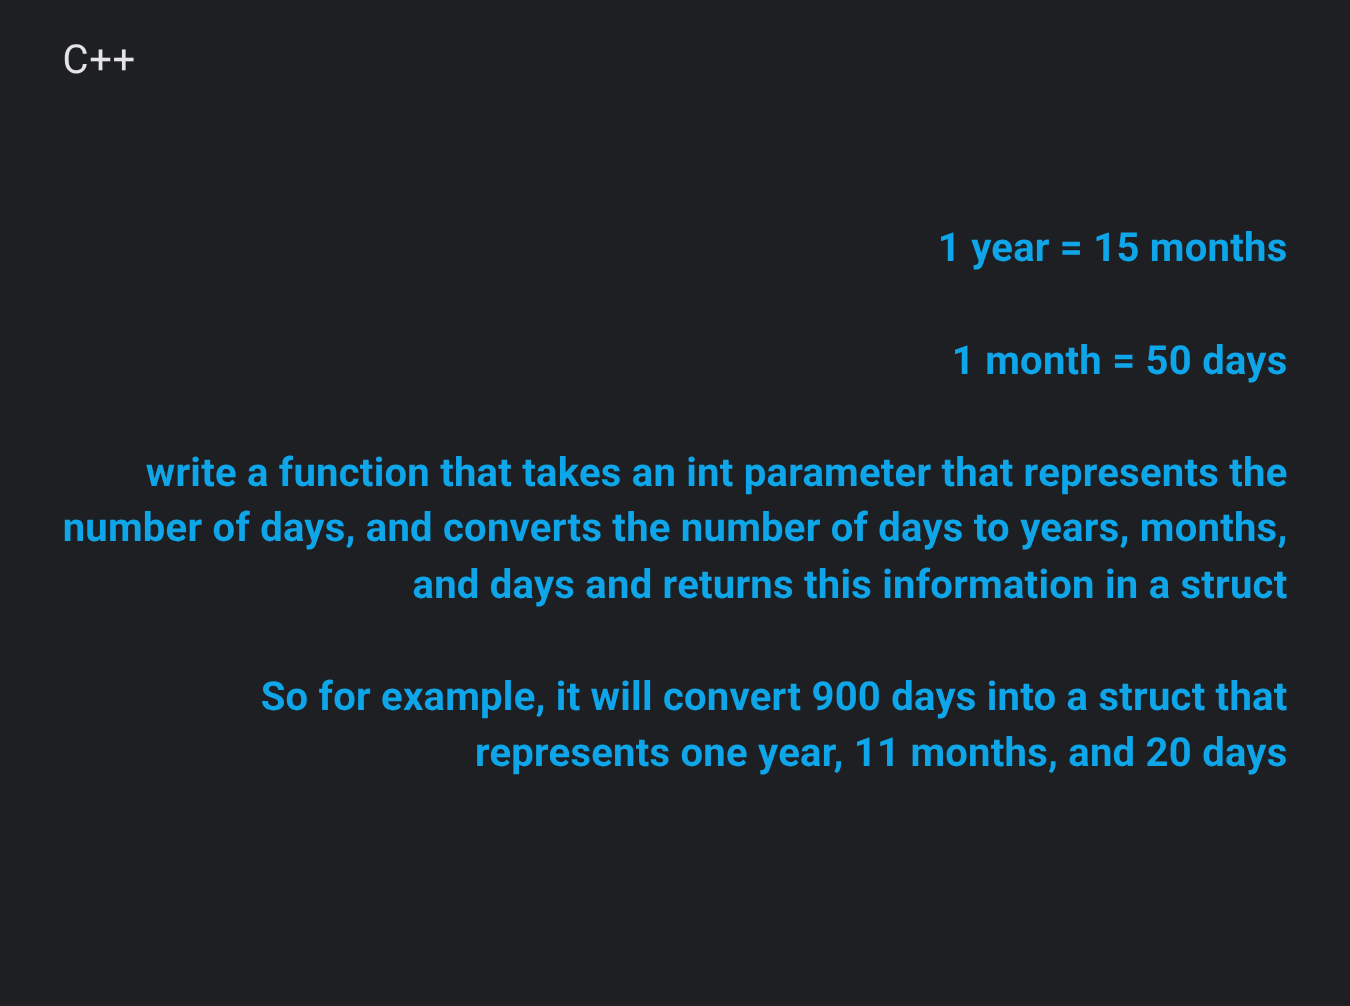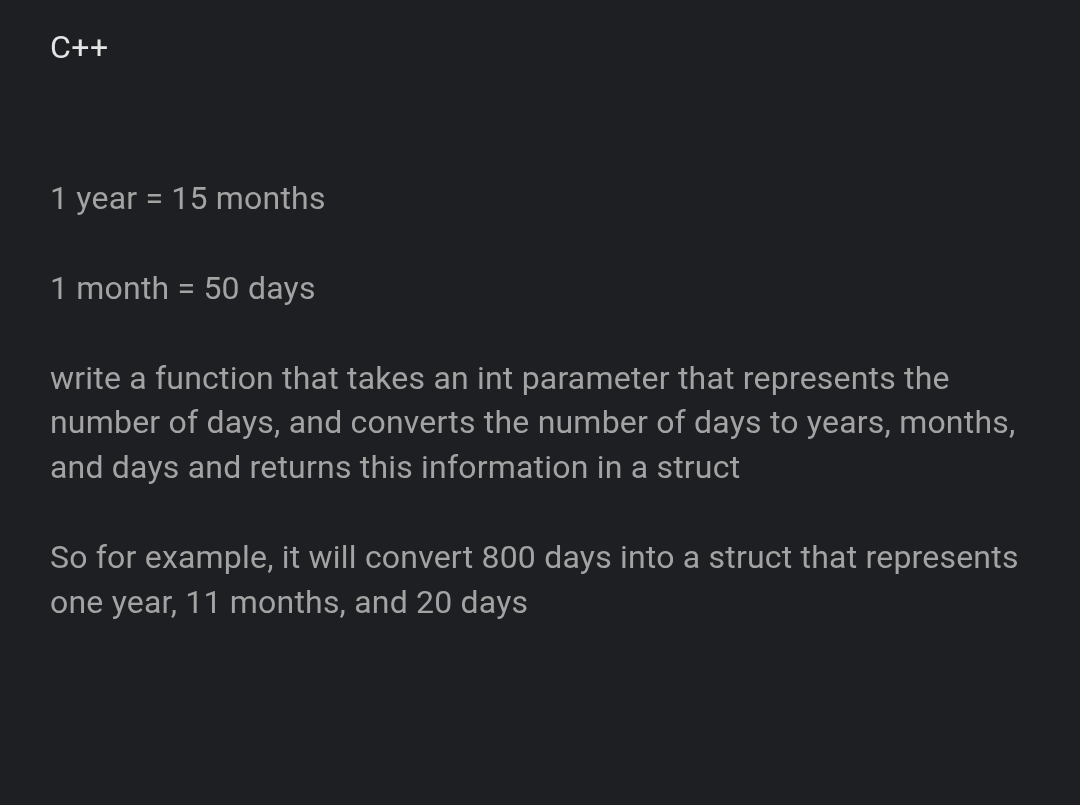--- a/index.html
+++ b/index.html
@@ -18,36 +18,37 @@
     }
     .title {
       font-size: 32px;
       font-weight: 400;
       color: #e4e4e4;
       margin-bottom: 110px;
       letter-spacing: 0.5px;
     }
     .body-text {
       font-size: 32px;
-      font-weight: 400;
-      color: #a3a3a3;
+      font-weight: 700;
+      color: #0ea5e9;
       line-height: 1.4;
       letter-spacing: 0.2px;
+      text-align: right;
     }
     .paragraph {
       margin-bottom: 45px;
     }
     .paragraph:last-child {
       margin-bottom: 0;
     }
   </style>
 </head>
 <body>
 
 <div class="title">C++</div>
 
 <div class="body-text paragraph">1 year = 15 months</div>
 
 <div class="body-text paragraph">1 month = 50 days</div>
 
 <div class="body-text paragraph">write a function that takes an int parameter that represents the number of days, and converts the number of days to years, months, and days and returns this information in a struct</div>
 
-<div class="body-text paragraph">So for example, it will convert 800 days into a struct that represents one year, 11 months, and 20 days</div>
+<div class="body-text paragraph">So for example, it will convert 900 days into a struct that represents one year, 11 months, and 20 days</div>
 
 </body></html>

